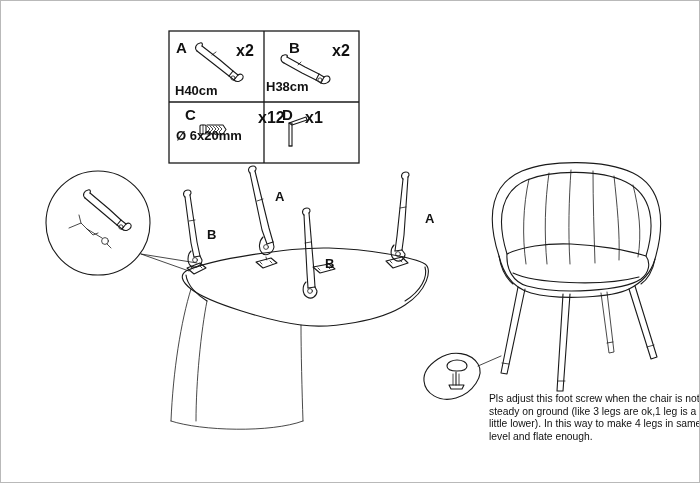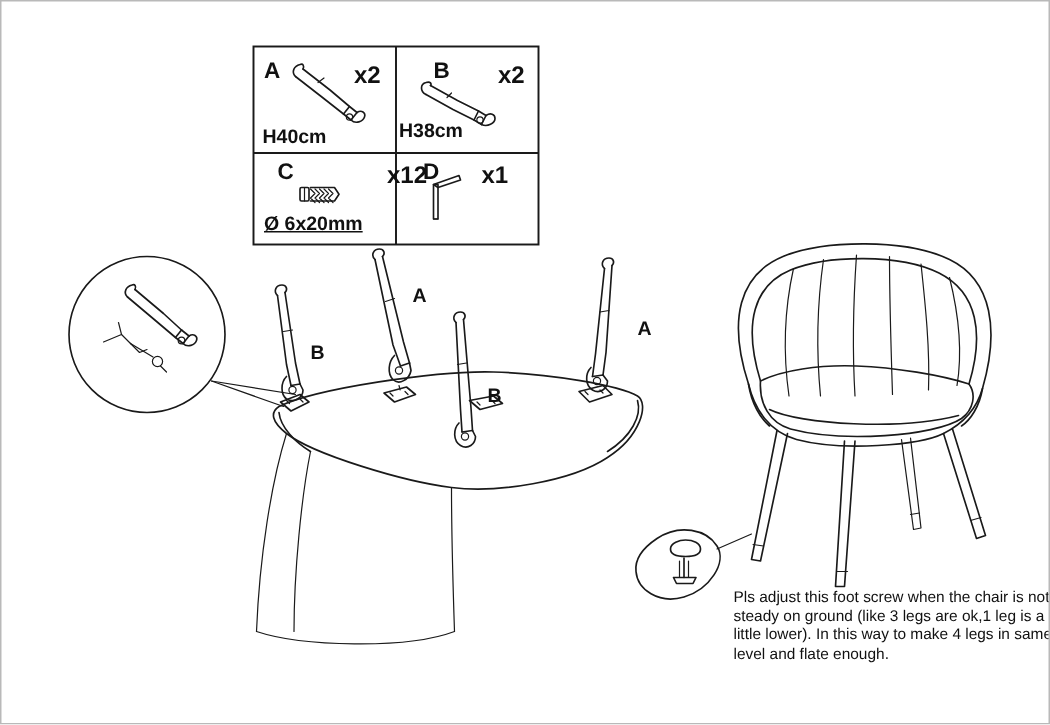--- a/index.html
+++ b/index.html
@@ -132,24 +132,24 @@
   <div class="txt lbl-big" style="left:175px; top:38px;">A</div>
   <div class="txt lbl-qty" style="left:235px; top:41px;">x2</div>
   <div class="txt lbl-dim" style="left:174px; top:82px;text-align:right;">H40cm</div>
 
   <div class="txt lbl-big" style="left:288px; top:38px;">B</div>
   <div class="txt lbl-qty" style="left:331px; top:41px;">x2</div>
   <div class="txt lbl-dim" style="left:265px; top:78px;">H38cm</div>
 
   <div class="txt lbl-big" style="left:184px; top:105px;">C</div>
   <div class="txt lbl-qty" style="left:228px; top:108px;margin-left:29px;">x12</div>
-  <div class="txt lbl-dim" style="left:175px; top:140px;text-decoration:underline;">Ø 6x20mm</div>
+  <div class="txt lbl-dim" style="left:175px; top:127px;">Ø 6x20mm</div>
 
   <div class="txt lbl-big" style="left:281px; top:105px;">D</div>
-  <div class="txt lbl-qty" style="left:320px; top:108px;">x1</div>
+  <div class="txt lbl-qty" style="left:304px; top:108px;">x1</div>
 
   <svg class="layer" viewBox="0 0 700 483">
 
     <g>
       <circle class="ln" cx="97" cy="222" r="52"></circle>
       <path class="ln" d="M84 197 L103 213 L116 224 L121 228"></path>
       <path class="ln" d="M89 192 L108 208 L120 219 L125 223"></path>
       <path class="ln" d="M84 197 C81 194 83 190 87 189 C89 188 90 190 89 192"></path>
       <path class="ln" d="M121 228 L125 223"></path>
       <path class="ln" d="M116 224 L120 219"></path>

